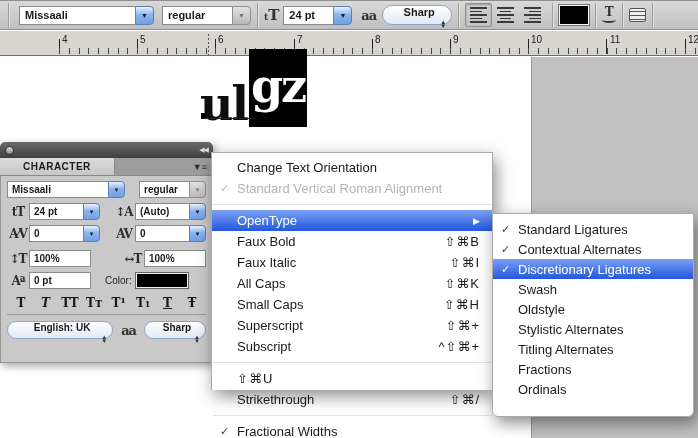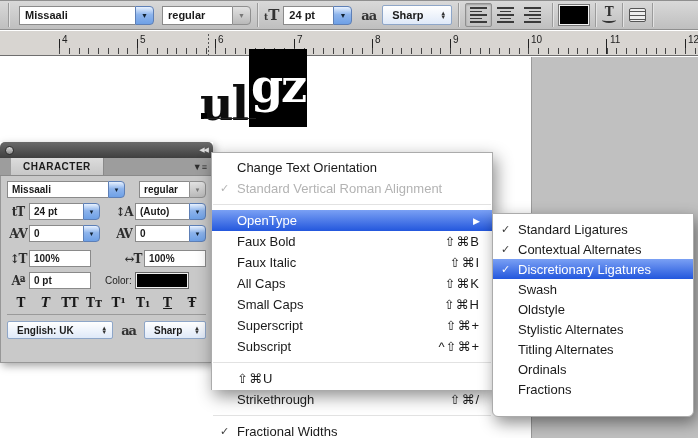--- a/index.html
+++ b/index.html
@@ -12,23 +12,23 @@
     background:linear-gradient(#d9d9d9,#bfbfbf);border-top:1px solid #8f8f8f;
     border-bottom:1px solid #8f8f8f;display:flex;align-items:center;}
   .vsep{width:1px;height:24px;background:#9b9b9b;box-shadow:1px 0 0 #e3e3e3;margin:0 6px;}
   .combo{display:flex;align-items:stretch;height:19px;}
   .combo .field{background:#fff;border:1px solid #8a8a8a;border-right:none;
     font-size:11px;font-weight:bold;padding:2px 4px 0 5px;white-space:nowrap;overflow:hidden;}
   .combo .arrowbtn{width:19px;border:1px solid #5d7fb6;border-radius:0 4px 4px 0;
     background:linear-gradient(#e8f2ff,#8db4ec 45%,#6ea0e6);display:flex;align-items:center;
     justify-content:center;font-size:7px;color:#123;}
   .combo .arrowbtn.disabled{border-color:#8f8f8f;background:linear-gradient(#e2e2e2,#b9b9b9);color:#777;}
-  .pill{display:flex;align-items:center;height:20px;border:1px solid #8ea6c8;border-radius:2px;
+  .pill{display:flex;align-items:center;height:20px;border:1px solid #8ea6c8;border-radius:10px;
     background:linear-gradient(#ffffff,#dfe9f8);font-size:11px;font-weight:bold;
-    padding:0 5px 0 9px;gap:2px;}
+    padding:0 5px 0 9px;gap:2px;flex-direction:column;}
   .pill .stepper{display:flex;flex-direction:column;line-height:4px;font-size:6px;color:#333;}
   .ticon{font-family:"DejaVu Serif","Liberation Serif",serif;font-weight:bold;color:#333;}
   .tsize{font-size:15px;line-height:1;}
   .tsize .small{font-size:9px;}
   .aaicon{font-family:"DejaVu Serif",serif;font-weight:bold;font-size:13px;color:#333;letter-spacing:-1px;}
   .alignbtn{width:27px;height:24px;display:flex;flex-direction:column;justify-content:center;
     align-items:flex-start;gap:2px;padding:0 4px;border:1px solid transparent;border-radius:2px;}
   .alignbtn.selected{border:1px solid #8f8f8f;background:linear-gradient(#cfcfcf,#c3c3c3);
     box-shadow:inset 0 1px 2px rgba(0,0,0,.25);}
   .alignbtn i{display:block;height:1.5px;background:#3a3a3a;}
@@ -60,22 +60,22 @@
   .baseline-line{position:absolute;left:204px;top:118px;width:52px;height:1px;background:#222;}
   
   .panel{position:absolute;left:0;top:142px;width:213px;height:221px;
     box-shadow:2px 3px 8px rgba(0,0,0,.35);}
   .panel-header{height:16px;background:linear-gradient(#6a6a6a,#3f3f3f);
     border-radius:5px 5px 0 0;display:flex;align-items:center;padding:0 5px;}
   .closedot{width:9px;height:9px;border-radius:50%;background:linear-gradient(#ddd,#888);
     border:1px solid #2e2e2e;}
   .collapse{margin-left:auto;color:#ddd;font-size:7px;letter-spacing:-1px;}
   .tabrow{height:18px;background:#9d9d9d;display:flex;align-items:stretch;border-bottom:1px solid #8a8a8a;}
-  .tab{background:linear-gradient(#dcdcdc,#c7c7c7);padding:0 12px;display:flex;align-items:center;
-    font-size:10px;font-weight:bold;letter-spacing:.5px;color:#1c1c1c;border-right:1px solid #8a8a8a;margin-left:11px;}
+  .tab{background:linear-gradient(#dcdcdc,#c7c7c7);padding:0 23px;display:flex;align-items:center;
+    font-size:10px;font-weight:bold;letter-spacing:.5px;color:#1c1c1c;border-right:1px solid #8a8a8a;}
   .panelmenu{margin-left:auto;display:flex;align-items:center;padding:0 6px;color:#2e2e2e;font-size:9px;}
   .panel-body{background:#c9c9c9;border:1px solid #979797;border-top:none;height:187px;
     padding:5px 6px 4px 6px;font-size:10px;}
   .prow{display:flex;align-items:center;margin-bottom:5px;}
   .picon{width:22px;font-family:"DejaVu Serif",serif;font-weight:bold;color:#2e2e2e;font-size:12px;
     text-align:center;flex:none;letter-spacing:-1px;}
   .pfield{display:flex;height:17px;flex:none;}
   .pfield .field{width:54px;background:#fff;border:1px solid #8a8a8a;border-right:none;
     font-size:10px;font-weight:bold;padding:2px 3px 0 4px;white-space:nowrap;}
   .pfield .field.noarrow{border-right:1px solid #8a8a8a;width:62px;}
@@ -382,21 +382,21 @@
     <div class="smi">
       <span class="chk"></span>
       <span class="lab">Stylistic Alternates</span>
     </div>
     <div class="smi">
       <span class="chk"></span>
       <span class="lab">Titling Alternates</span>
     </div>
     <div class="smi">
       <span class="chk"></span>
+      <span class="lab">Fractions</span>
+    </div>
+    <div class="smi">
+      <span class="chk"></span>
       <span class="lab">Ordinals</span>
     </div>
-    <div class="smi">
-      <span class="chk"></span>
-      <span class="lab">Fractions</span>
-    </div>
   </div>
 
 </div>
 
 </body></html>

